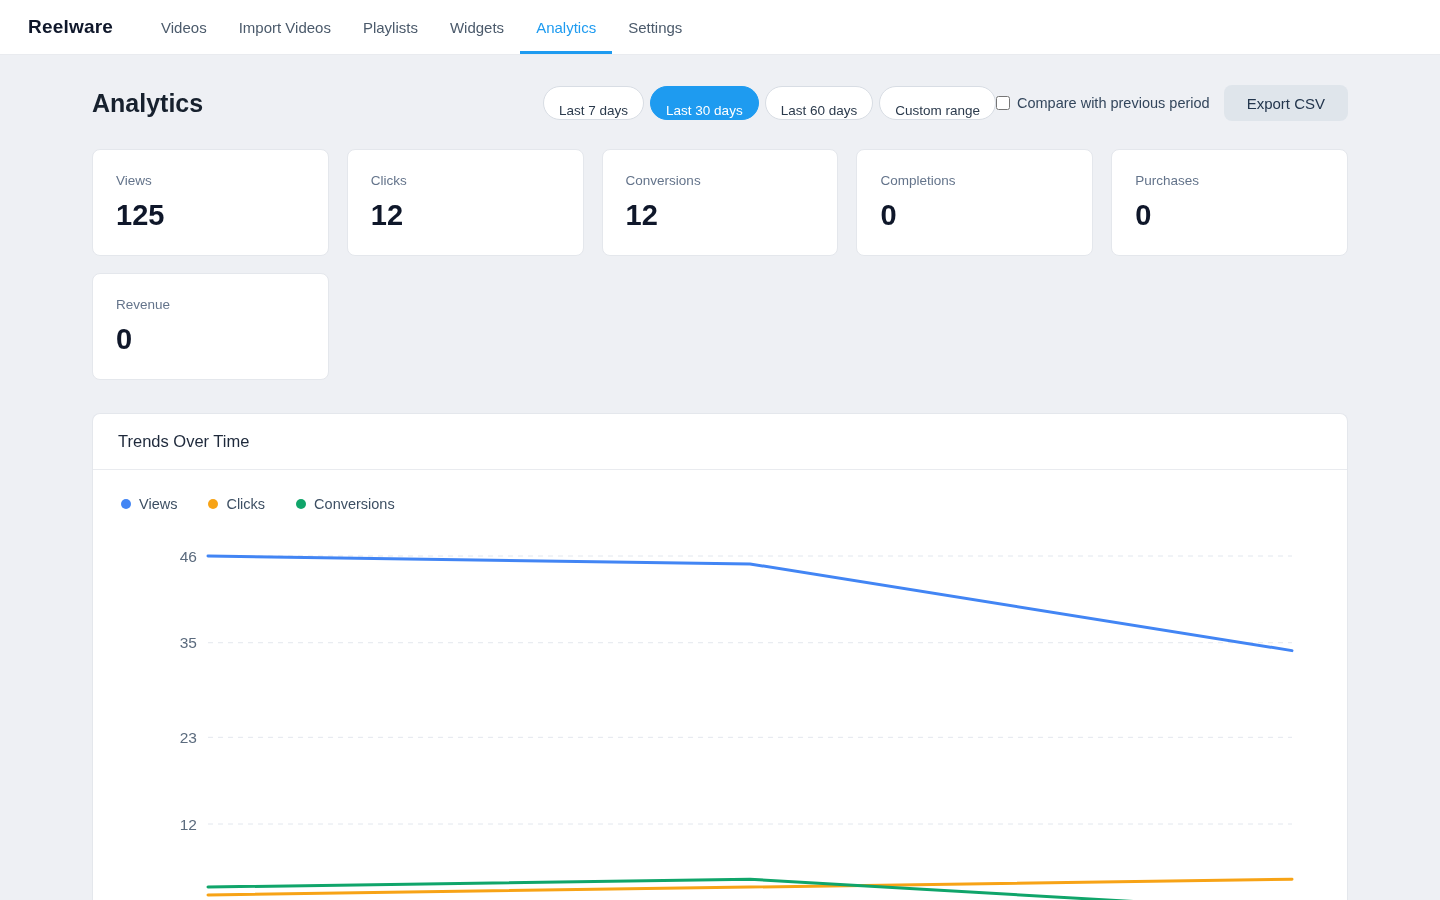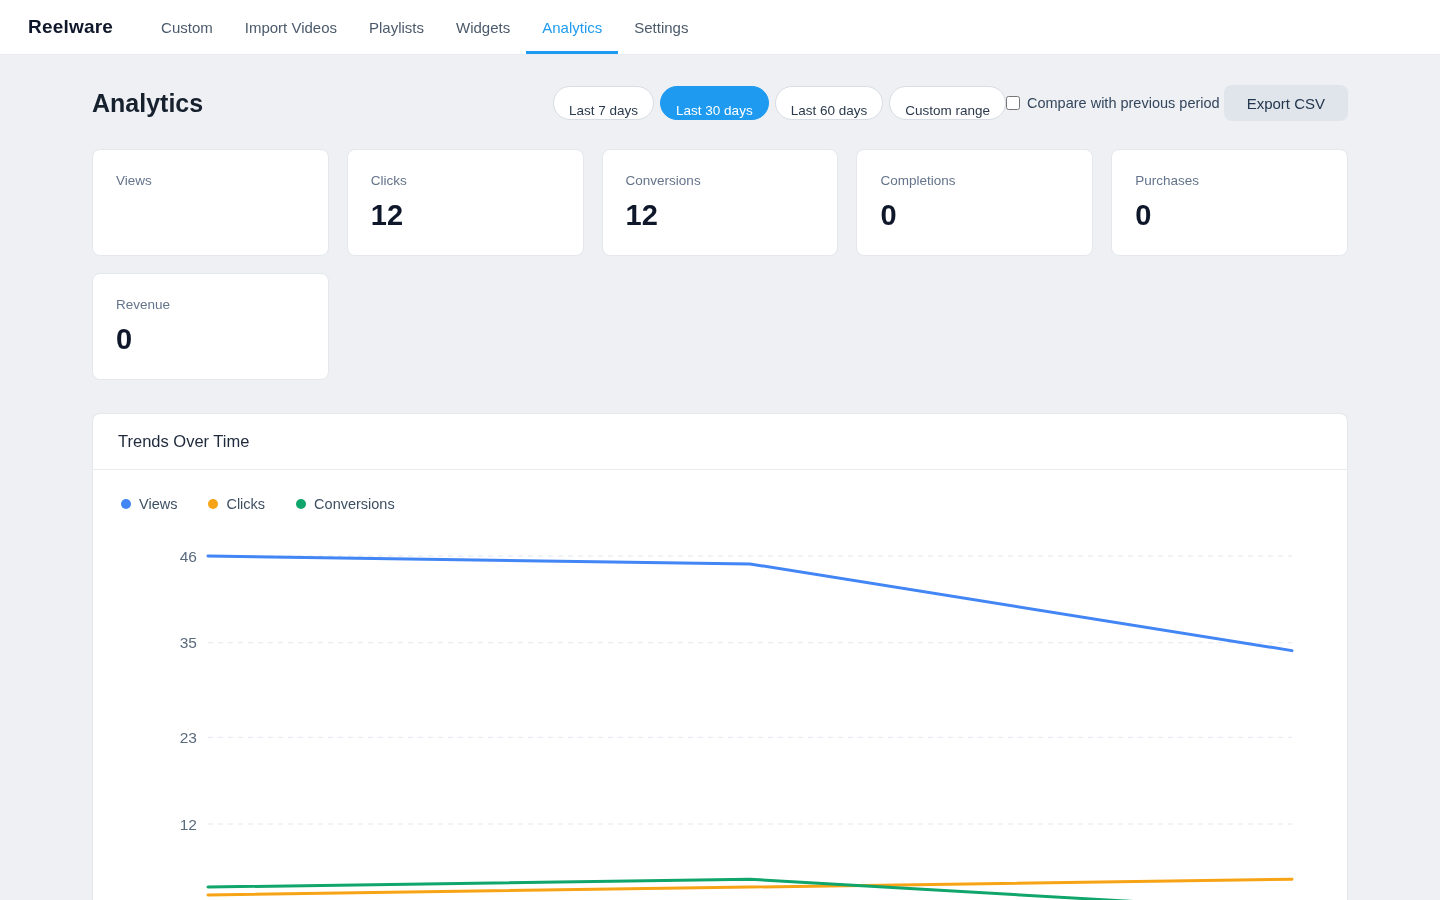--- a/index.html
+++ b/index.html
@@ -34,21 +34,21 @@
     background:#fff; color:#2b3a4c; font-size:13.5px; font-family:inherit;
     cursor:pointer; margin-left:6px; white-space:nowrap;
   }
   .pill.active { background:var(--accent); border-color:var(--accent); color:#fff; }
   .compare { display:flex; align-items:center; cursor:pointer; }
   .compare input {
     width:14px; height:14px; margin-right:7px; accent-color:var(--accent); cursor:pointer;
   }
   .compare-text { font-size:14.5px; color:#33465c; }
   .export-btn {
-    height:36px; padding:0 23px; margin-left:4px; border:none; border-radius:8px;
+    height:36px; padding:0 23px; margin-left:14px; border:none; border-radius:8px;
     background:#dfe5eb; color:#23364d; font-size:15px; font-family:inherit; cursor:pointer;
   }
   
   .stats { display:grid; grid-template-columns:repeat(5,1fr); gap:17px 18px; margin-top:28px; }
   .stat-card {
     background:#fff; border:1px solid #e4e7ec; border-radius:8px;
     height:107px; padding:23px 23px;
   }
   .stat-label { font-size:13.5px; color:#64748b; }
   .stat-value { margin-top:13px; font-size:29px; line-height:1; font-weight:700; color:#0f172a; }
@@ -70,21 +70,21 @@
   .plot { position:absolute; left:0; top:0; }
   .gridline { stroke:#e3e7ee; stroke-width:1; stroke-dasharray:5 5; }
   .tick { font-size:15.5px; fill:#5b6b7e; text-anchor:end; font-family:"Liberation Sans",sans-serif; }
   .series-line { fill:none; stroke-width:3; stroke-linejoin:round; stroke-linecap:round; }
 </style>
 </head>
 <body>
 
 <nav class="topnav">
   <div class="brand">Reelware</div>
-  <div class="nav-item">Custom</div>
+  <div class="nav-item">Videos</div>
   <div class="nav-item">Import Videos</div>
   <div class="nav-item">Playlists</div>
   <div class="nav-item">Widgets</div>
   <div class="nav-item active">Analytics</div>
   <div class="nav-item">Settings</div>
 </nav>
 
 <div class="page">
 
   <div class="page-header">
@@ -98,20 +98,21 @@
         <input type="checkbox" id="compare-checkbox" style="">
         <span class="compare-text">Compare with previous period</span>
       </label>
       <button class="export-btn">Export CSV</button>
     </div>
   </div>
 
   <div class="stats">
     <div class="stat-card">
       <div class="stat-label">Views</div>
+      <div class="stat-value">125</div>
     </div>
     <div class="stat-card">
       <div class="stat-label">Clicks</div>
       <div class="stat-value">12</div>
     </div>
     <div class="stat-card">
       <div class="stat-label">Conversions</div>
       <div class="stat-value">12</div>
     </div>
     <div class="stat-card">

